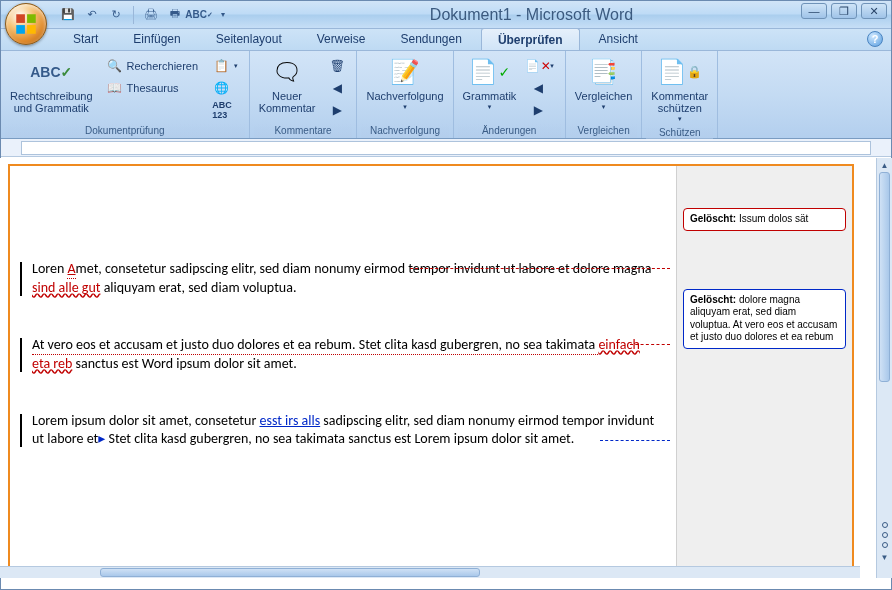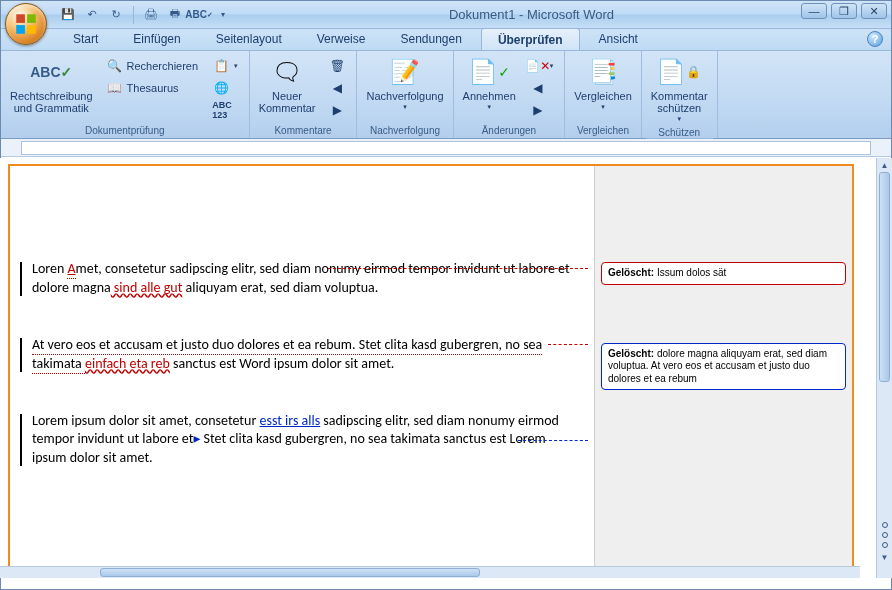--- a/index.html
+++ b/index.html
@@ -46,21 +46,21 @@
     display: flex;
     align-items: center;
     justify-content: center;
     cursor: pointer;
     color: #355a8a;
   }
   .qat-sep { width:1px; height:18px; background:#9ab7d9; margin:0 2px;}
   .title-text {
     flex: 1;
     text-align: center;
-    font-size: 13px;
+    font-size: 16px;
     color: #3b5a7f;
     padding-right:60px;
   }
   .winbuttons {
     position:absolute; right:4px; top:2px;
     display:flex;
     gap:4px;
   }
   .winbtn {
     width:26px; height:16px;
@@ -234,24 +234,24 @@
   .wave { text-decoration: underline wavy #c00000; text-decoration-skip-ink: none;}
   .dotted-red { border-bottom:1px dotted #c00000; padding-bottom:1px;}
   .ins-blue { color:#0028c8; text-decoration: underline; }
   .caret-blue { color:#0028c8; }
   .connector {
     position:absolute;
     border-top:1px dashed;
     height:0;
   }
   .balloon-pane {
-    width:258px;
+    width:176px;
     background:#efefef;
     border-left:1px solid #d0d0d0;
-    padding:90px 6px 6px 6px;
+    padding:36px 6px 6px 6px;
     position:relative;
   }
   .balloon {
     border:1px solid;
     border-radius:4px;
     padding:4px 6px;
     font-size:10px;
     margin-bottom: 28px;
     background:#fff;
     line-height:1.25;
@@ -410,21 +410,21 @@
         <div class="dd">▾</div>
       </div>
     </div>
     <div class="group-label">Nachverfolgung</div>
   </div>
 
   <div class="ribbon-group">
     <div class="group-content">
       <div class="big-button">
         <div class="bicon">📄<span style="color:#0a0;font-size:14px;">✓</span></div>
-        <div class="blabel">Annehmen</div>
+        <div class="blabel">Grammatik</div>
         <div class="dd">▾</div>
       </div>
       <div class="small-col">
         <div class="small-btn">
             <span class="sicon">📄<span style="color:#c00;">✕</span></span>
             <span style="font-size:7px;">▾</span>
           </div>
         <div class="small-btn">
             <span class="sicon">◀</span>
           </div>

